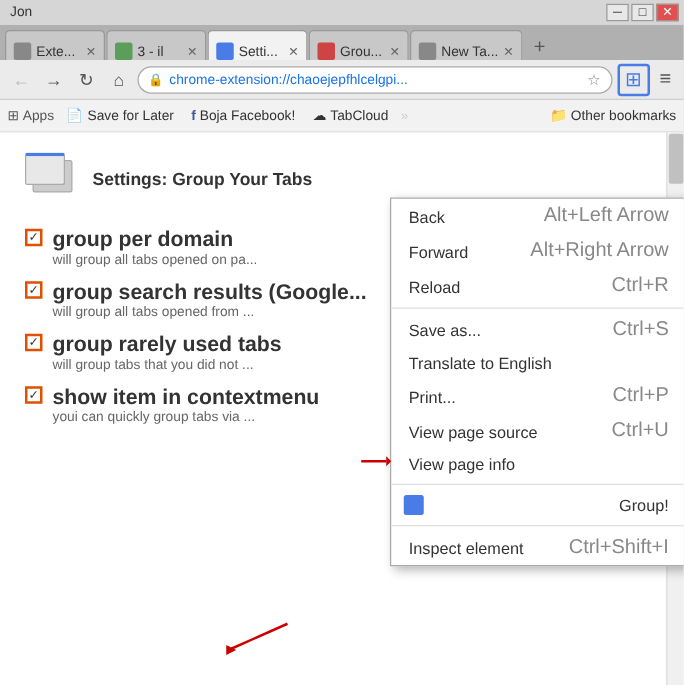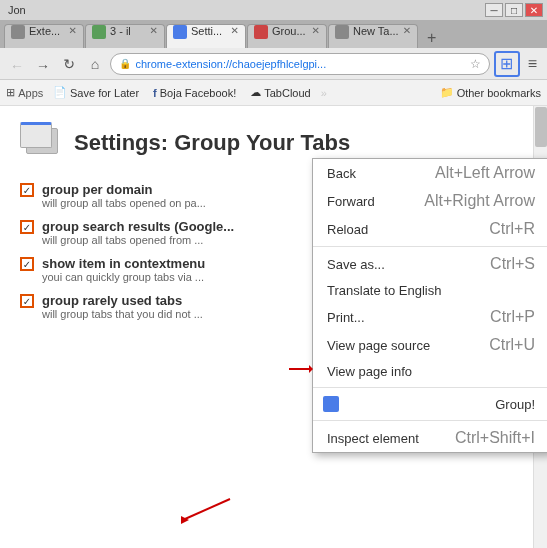--- a/index.html
+++ b/index.html
@@ -62,21 +62,21 @@
     }
     .tab {
       height: 24px;
       min-width: 80px;
       max-width: 120px;
       background: #c8c8c8;
       border: 1px solid #999;
       border-bottom: none;
       border-radius: 4px 4px 0 0;
       display: flex;
-      align-items: flex-start;
+      align-items: flex-end;
       padding: 0 6px;
       font-size: 11px;
       color: #333;
       gap: 4px;
       cursor: pointer;
       position: relative;
     }
     .tab.active {
       background: #f2f2f2;
       z-index: 2;
@@ -239,21 +239,21 @@
       position: relative;
     }
 
     .page-header {
       display: flex;
       align-items: center;
       gap: 12px;
       margin-bottom: 18px;
     }
     .page-title {
-      font-size: 22px;
+      font-size: 14px;
       font-weight: bold;
       color: #333;
     }
 
     
     .settings-list {
       display: flex;
       flex-direction: column;
       gap: 10px;
       margin-bottom: 16px;
@@ -279,21 +279,21 @@
     .setting-checkbox.checked::after {
       content: '✓';
       font-size: 10px;
       color: #333;
     }
     .setting-text {
       display: flex;
       flex-direction: column;
     }
     .setting-label {
-      font-size: 13px;
+      font-size: 17px;
       font-weight: bold;
       color: #333;
     }
     .setting-desc {
       font-size: 11px;
       color: #666;
     }
 
     
     .exclude-label {
@@ -475,30 +475,30 @@
           <div class="setting-checkbox checked"></div>
           <div class="setting-text">
             <span class="setting-label">group search results (Google...</span>
             <span class="setting-desc">will group all tabs opened from ...</span>
           </div>
         </div>
 
         <div class="setting-item">
           <div class="setting-checkbox checked"></div>
           <div class="setting-text">
-            <span class="setting-label">show item in contextmenu</span>
-            <span class="setting-desc">youi can quickly group tabs via ...</span>
+            <span class="setting-label">group rarely used tabs</span>
+            <span class="setting-desc">will group tabs that you did not ...</span>
           </div>
         </div>
 
         <div class="setting-item">
           <div class="setting-checkbox checked"></div>
           <div class="setting-text">
-            <span class="setting-label">group rarely used tabs</span>
-            <span class="setting-desc">will group tabs that you did not ...</span>
+            <span class="setting-label">show item in contextmenu</span>
+            <span class="setting-desc">youi can quickly group tabs via ...</span>
           </div>
         </div>
 
       </div>
 
 
       <div class="context-menu">
 
         <div class="ctx-item">
           <span>Back</span>

